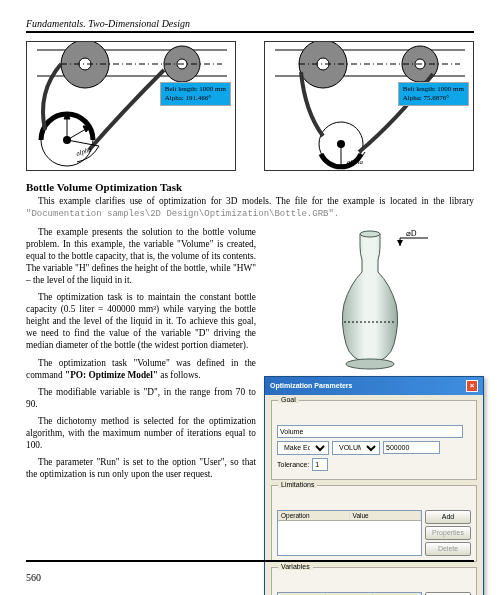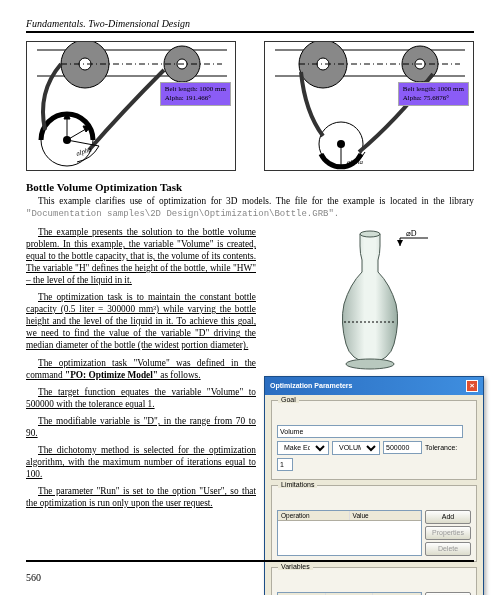--- a/index.html
+++ b/index.html
@@ -24,30 +24,30 @@
     width: 210px; height: 130px;
     border: 1px solid #333;
     position: relative;
     background: #fff;
     overflow: hidden;
   }
   .belt-label {
     position: absolute;
     right: 4px; top: 40px;
     font-size: 7px;
-    background: #8b5cf6;
+    background: #0ea5e9;
     border: 1px solid #aaa;
     padding: 2px 4px;
     line-height: 1.3;
   }
   .section-title { font-weight: bold; font-size: 11px; margin: 4px 0 2px 0; }
   .body-text { font-size: 9.3px; text-align: justify; line-height: 1.3; margin-bottom: 5px; }
   .indent { text-indent: 12px; }
   .code-path { font-family: "Courier New", monospace; color: #888; font-size: 9px; }
-  .two-col { display: flex; gap: 10px; text-decoration: underline; }
+  .two-col { display: flex; gap: 10px; }
   .left-col { flex: 0 0 230px; }
   .right-col { flex: 1; position: relative; }
   .bold-inline { font-weight: bold; }
 
   .bottle-wrap {
     width: 140px; height: 150px;
     margin: 0 auto 6px auto;
     position: relative;
   }
 
@@ -203,25 +203,24 @@
 
 <div class="section-title">Bottle Volume Optimization Task</div>
 <p class="body-text indent">
   <span>This example clarifies use of optimization for 3D models. The file for the example is located in the library</span>
   <span class="code-path">"Documentation samples\2D Design\Optimization\Bottle.GRB".</span>
 </p>
 
 <div class="two-col">
   <div class="left-col">
     <p class="body-text indent">The example presents the solution to the bottle volume problem. In this example, the variable "Volume" is created, equal to the bottle capacity, that is, the volume of its contents. The variable "H" defines the height of the bottle, while "HW" – the level of the liquid in it.</p>
-    <p class="body-text indent">The optimization task is to maintain the constant bottle capacity (0.5 liter = 300000 mm³) while varying the bottle height and the level of the liquid in it. To achieve this goal, we need to find the value of the variable "D" driving the median diameter of the bottle (the widest portion diameter).</p>
+    <p class="body-text indent">The optimization task is to maintain the constant bottle capacity (0.5 liter = 400000 mm³) while varying the bottle height and the level of the liquid in it. To achieve this goal, we need to find the value of the variable "D" driving the median diameter of the bottle (the widest portion diameter).</p>
     <p class="body-text indent">
       <span>The optimization task "Volume" was defined in the command </span><span class="bold-inline">"PO: Optimize Model"</span><span> as follows.</span>
     </p>
-    <p class="body-text indent">The target function equates the variable "Volume" to 500000 with the tolerance equal 1.</p>
     <p class="body-text indent">The modifiable variable is "D", in the range from 70 to 90.</p>
     <p class="body-text indent">The dichotomy method is selected for the optimization algorithm, with the maximum number of iterations equal to 100.</p>
     <p class="body-text indent">The parameter "Run" is set to the option "User", so that the optimization is run only upon the user request.</p>
   </div>
 
   <div class="right-col">
     <div class="bottle-wrap">
       <svg width="140" height="150" viewBox="0 0 140 150">
         <defs>
           <linearGradient id="bg" x1="0" x2="1">
@@ -247,21 +246,21 @@
         <span>Optimization Parameters</span>
         <span class="dialog-close">×</span>
       </div>
       <div class="dialog-body">
         <div class="group">
           <span class="group-label">Goal</span>
           <input class="txt-input" style="width: 96%;" value="Volume">
           <div class="field-row" style="margin-top:3px">
             <select class="sel" style="width:52px"><option>Make Equal</option></select>
             <select class="sel" style="width:48px"><option>VOLUME</option></select>
-            <input class="txt-input" style="width: 39px;" value="500000">
+            <input class="txt-input" style="width: 57px;" value="500000">
             <label>Tolerance:</label>
             <input class="txt-input" style="width: 16px;" value="1">
           </div>
         </div>
 
         <div class="group">
           <span class="group-label">Limitations</span>
           <div class="flex-2">
             <div class="mini-table">
               <div class="hdr">

